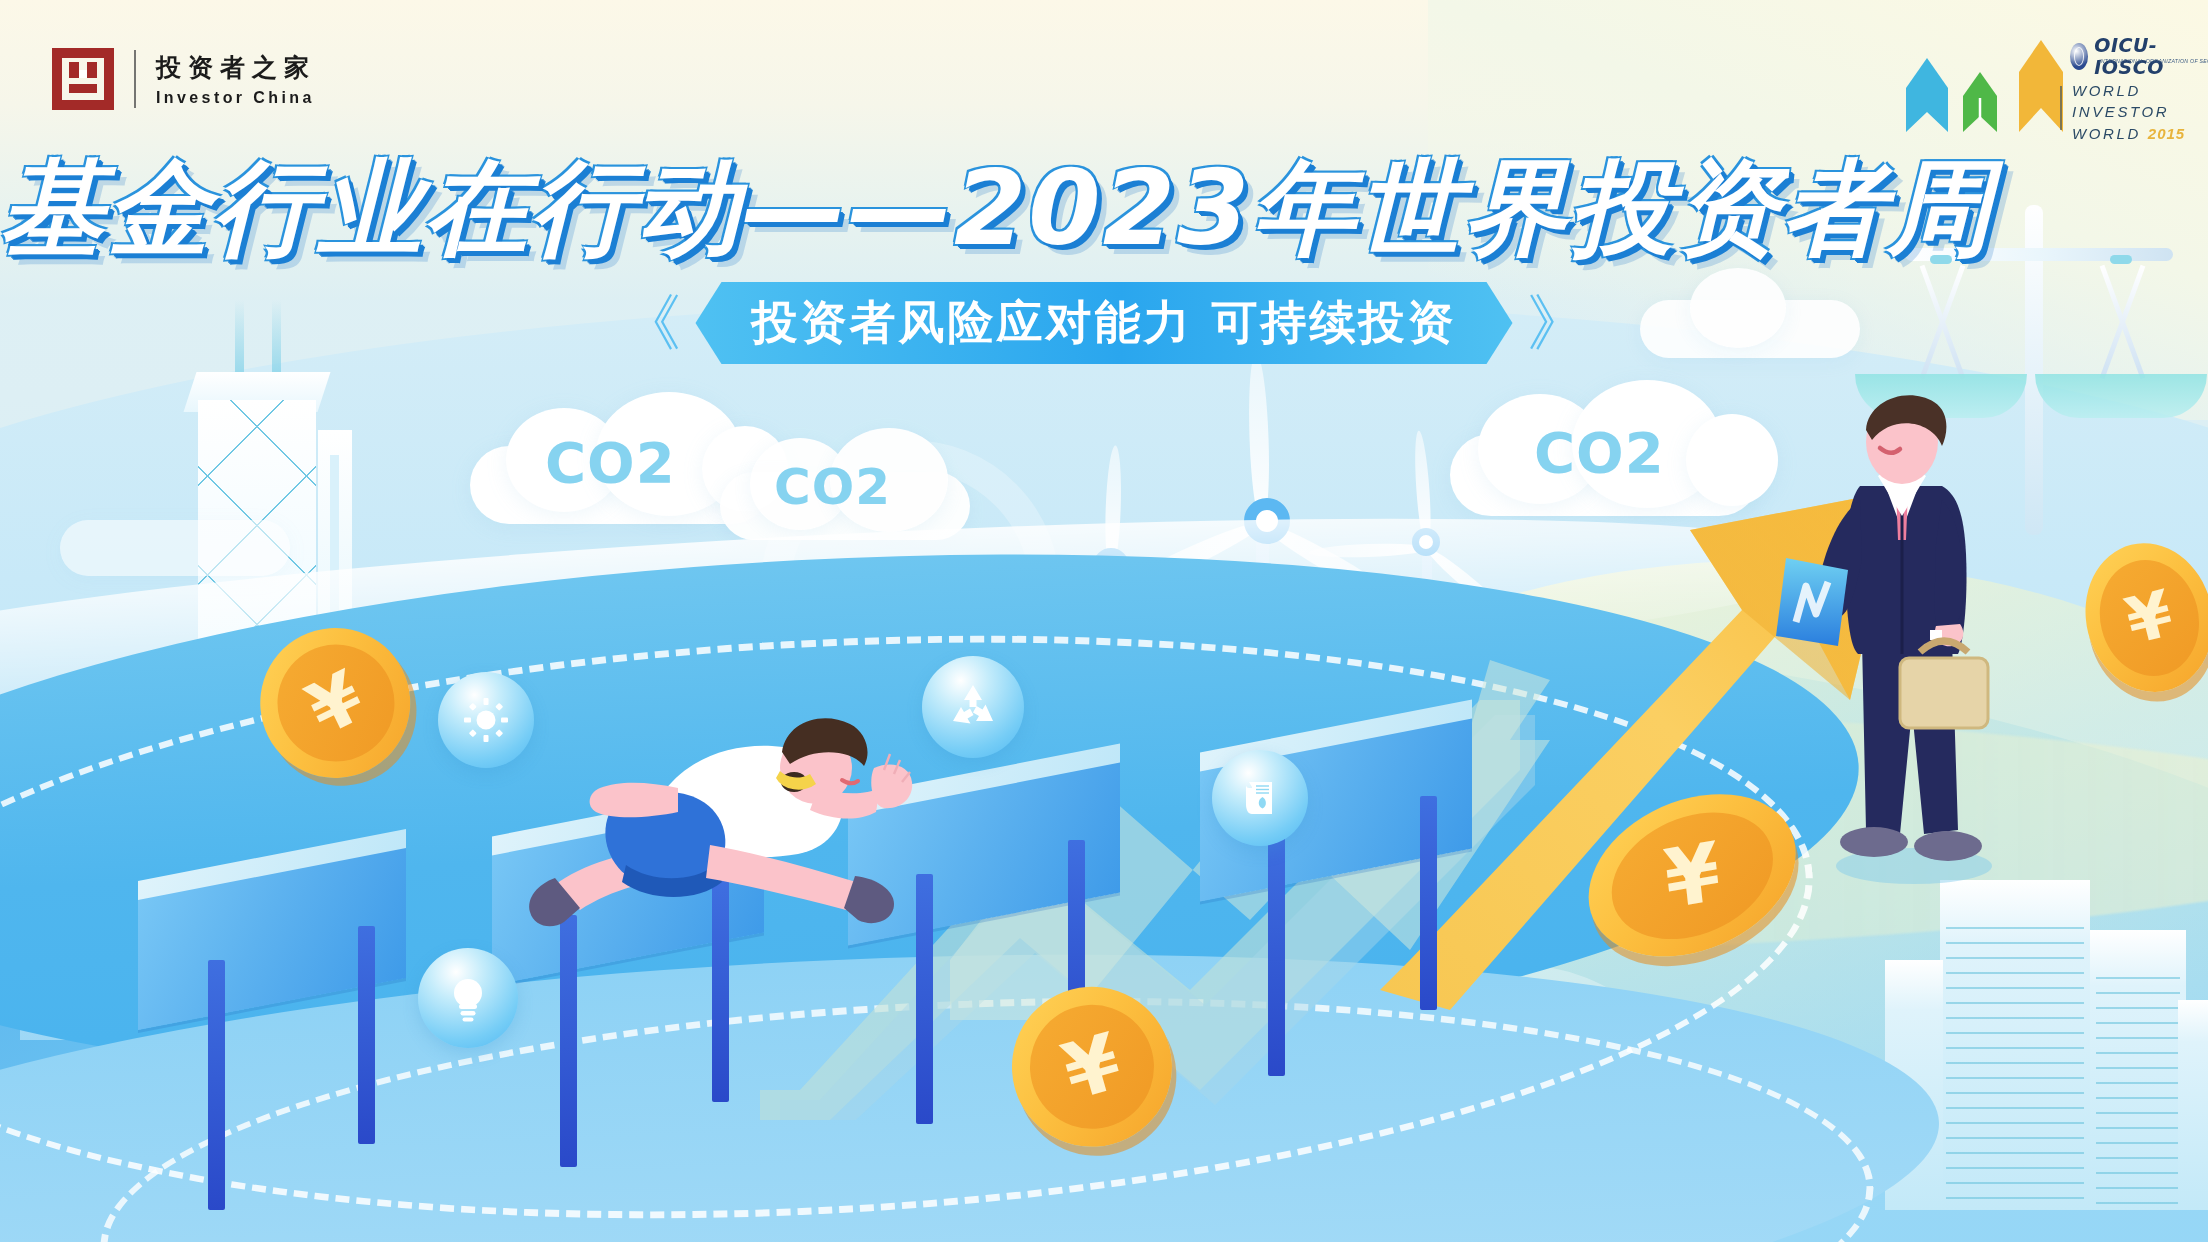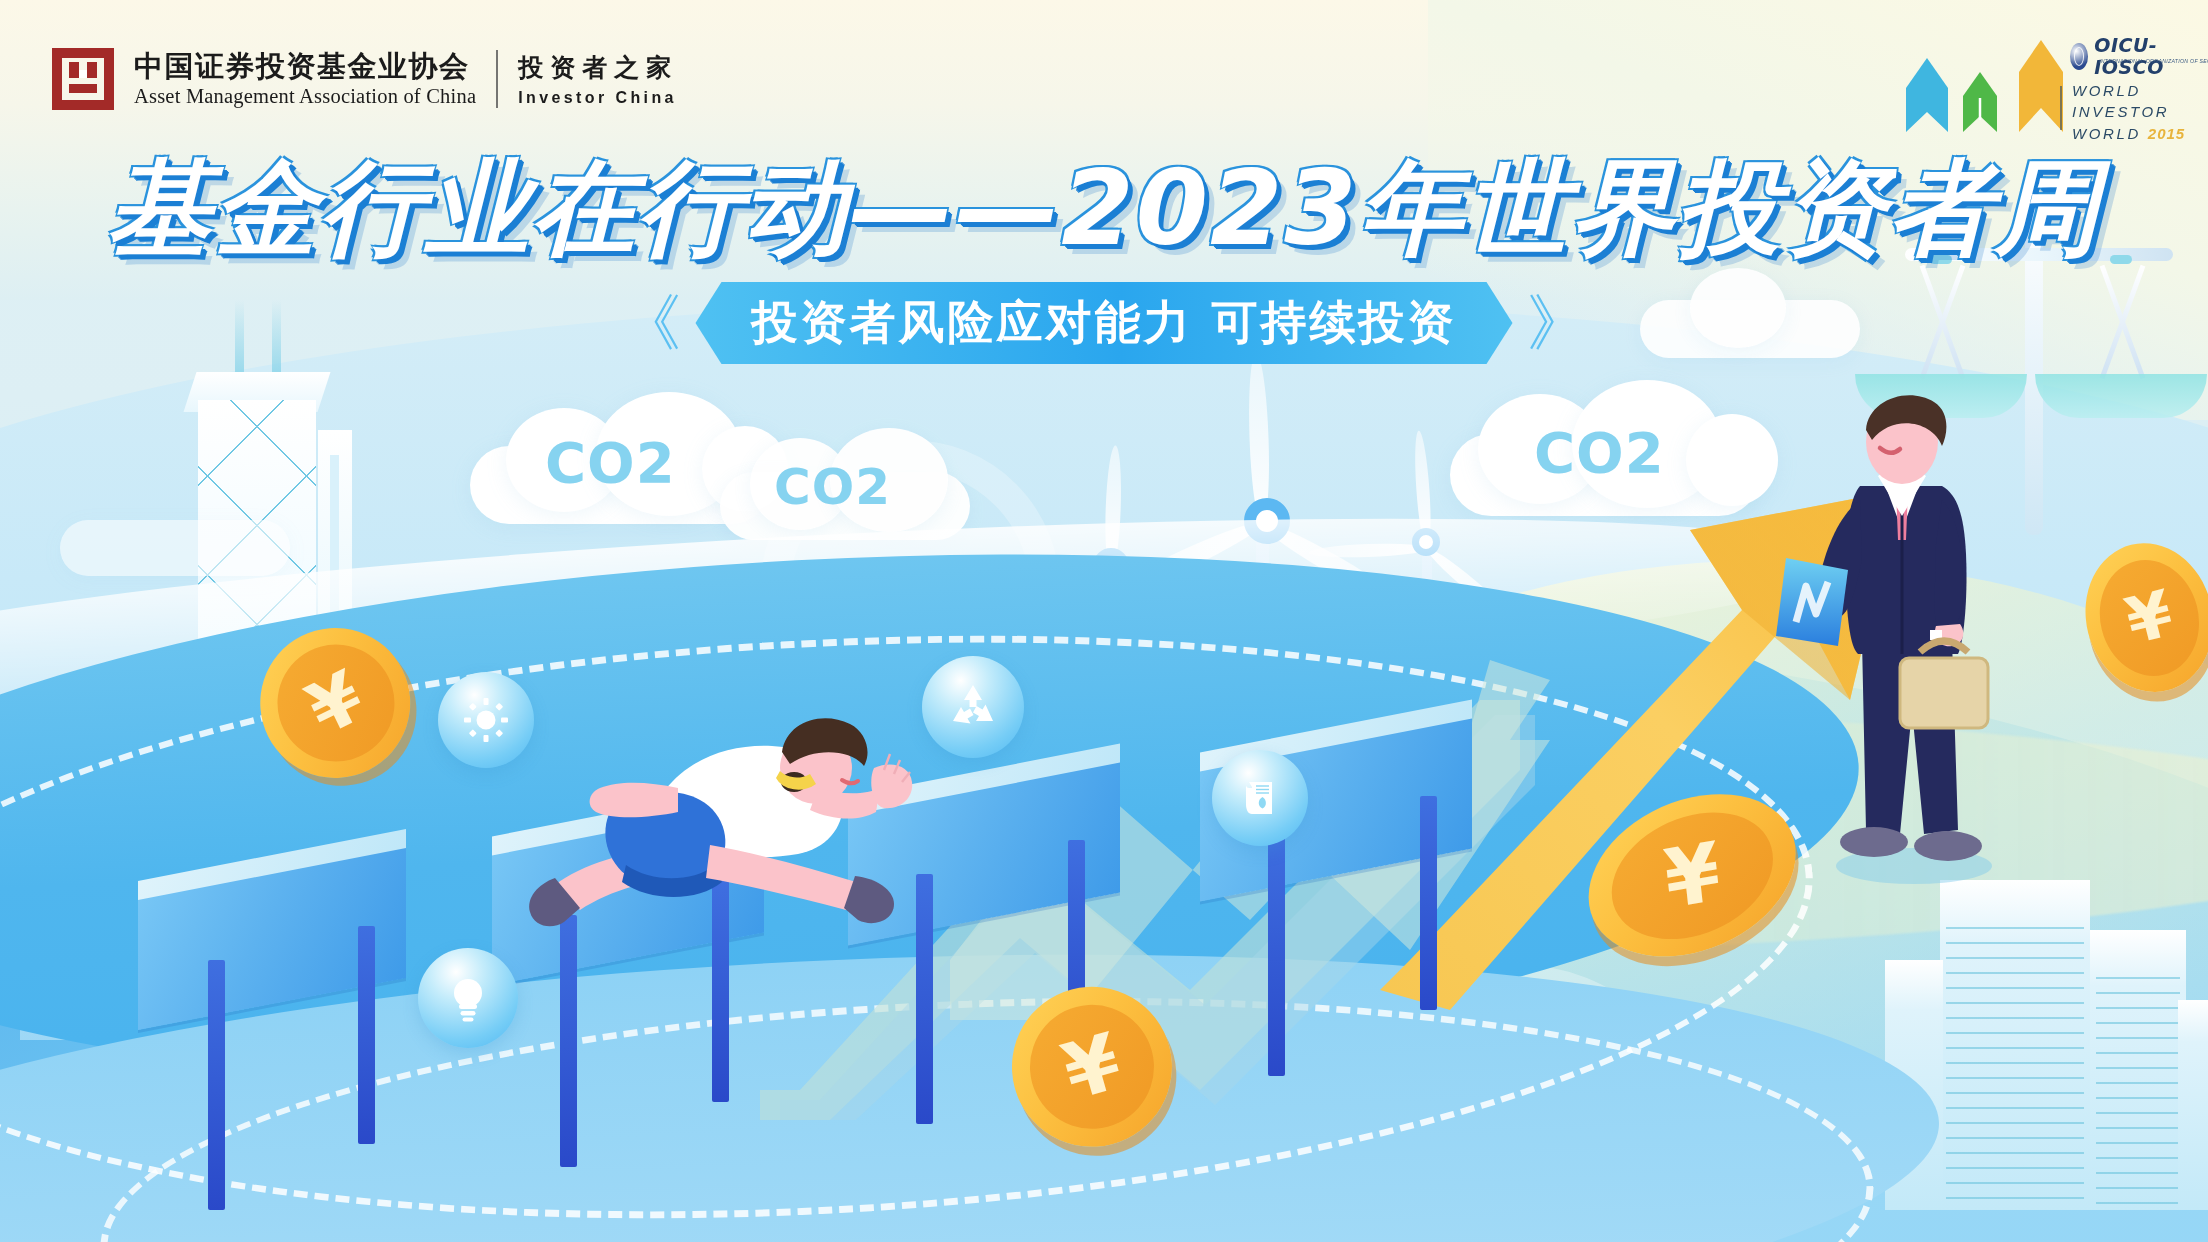--- a/index.html
+++ b/index.html
@@ -190,21 +190,21 @@
   .iosco-globe{width:27px;height:27px;border-radius:50%;
     background:radial-gradient(circle at 35% 30%,#fff,#2b4a8f 70%);position:relative;}
   .iosco-globe::after{content:"";position:absolute;inset:4px;border-radius:50%;
     border:1.6px solid rgba(255,255,255,.85);}
   .iosco-name{font-family:"DejaVu Sans",sans-serif;font-weight:800;font-size:19px;
     letter-spacing:.5px;color:#23406b;}
   .iosco-sub{position:absolute;left:207px;top:30px;font-size:5.2px;letter-spacing:.3px;color:#3b5a82;
     font-family:"Liberation Sans",sans-serif;white-space:nowrap;}
 
   
-  .title-wrap{position:absolute;left:0;right:0;top:140px;text-align:center;text-decoration:underline;}
+  .title-wrap{position:absolute;left:0;right:0;top:140px;text-decoration:underline;}
   .title{
     display:inline-block;
     font-family:"DejaVu Sans","Liberation Sans",sans-serif;
     font-weight:700;font-style:italic;
     font-size:104px;letter-spacing:2px;color:#ffffff;
     text-shadow:
       5px 5px 0 #1b7fd4, 4px 4px 0 #1b7fd4, 3px 3px 0 #1b7fd4,
       -2px -2px 0 #2a93dd, 2px -2px 0 #2a93dd, -2px 2px 0 #2a93dd,
       0 0 2px #2a93dd, 10px 10px 0 rgba(30,120,200,.22);
     white-space:nowrap;
@@ -525,24 +525,20 @@
     <div class="amac-mark">
       <i style="left:0;top:0;width:62px;height:10px;"></i>
       <i style="left:0;top:52px;width:62px;height:10px;"></i>
       <i style="left:0;top:0;width:10px;height:62px;"></i>
       <i style="left:52px;top:0;width:10px;height:62px;"></i>
       <i style="left:17px;top:14px;width:10px;height:16px;"></i>
       <i style="left:35px;top:14px;width:10px;height:16px;"></i>
       <i style="left:17px;top:36px;width:28px;height:9px;"></i>
       <i style="left:27px;top:22px;width:8px;height:8px;background:#fff;"></i>
     </div>
-    <div class="amac-text">
-      <div class="cn">中国证券投资基金业协会</div>
-      <div class="en">Asset Management Association of China</div>
-    </div>
     <div class="divider-v"></div>
     <div>
       <div class="ih-cn">投资者之家</div>
       <div class="ih-en">Investor  China</div>
     </div>
   </div>
 
   <div class="logo-right">
 
     <svg width="58" height="74" style="position:absolute;left:6px;top:30px;" viewBox="0 0 58 74">

